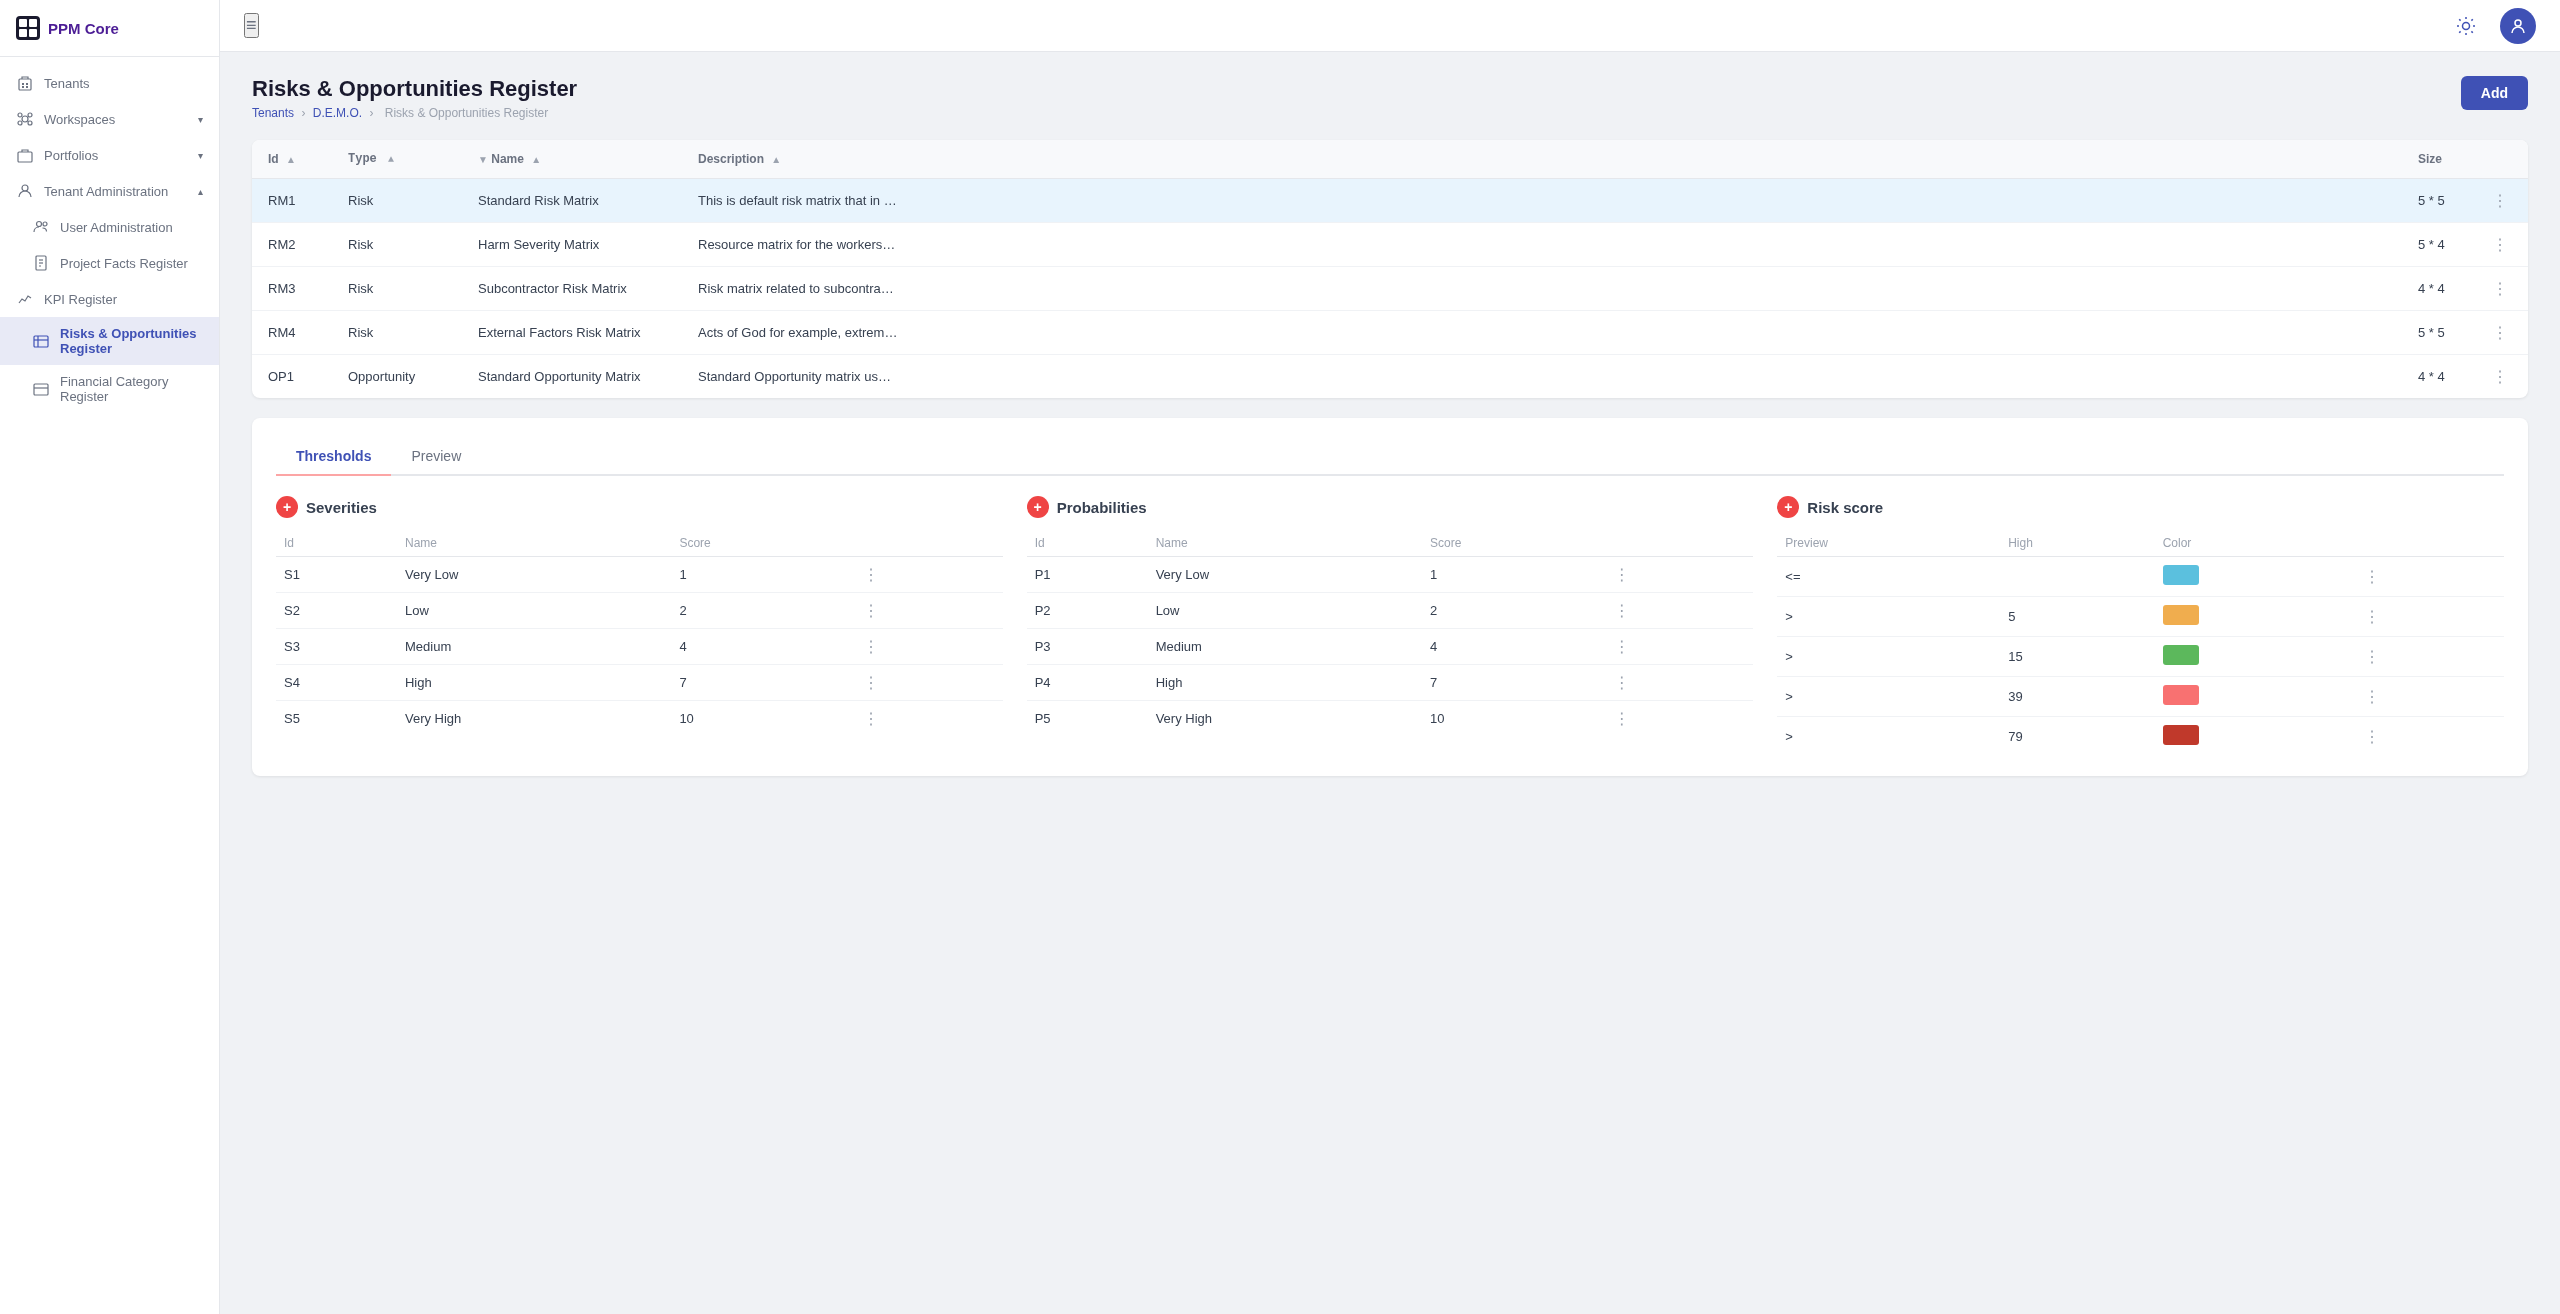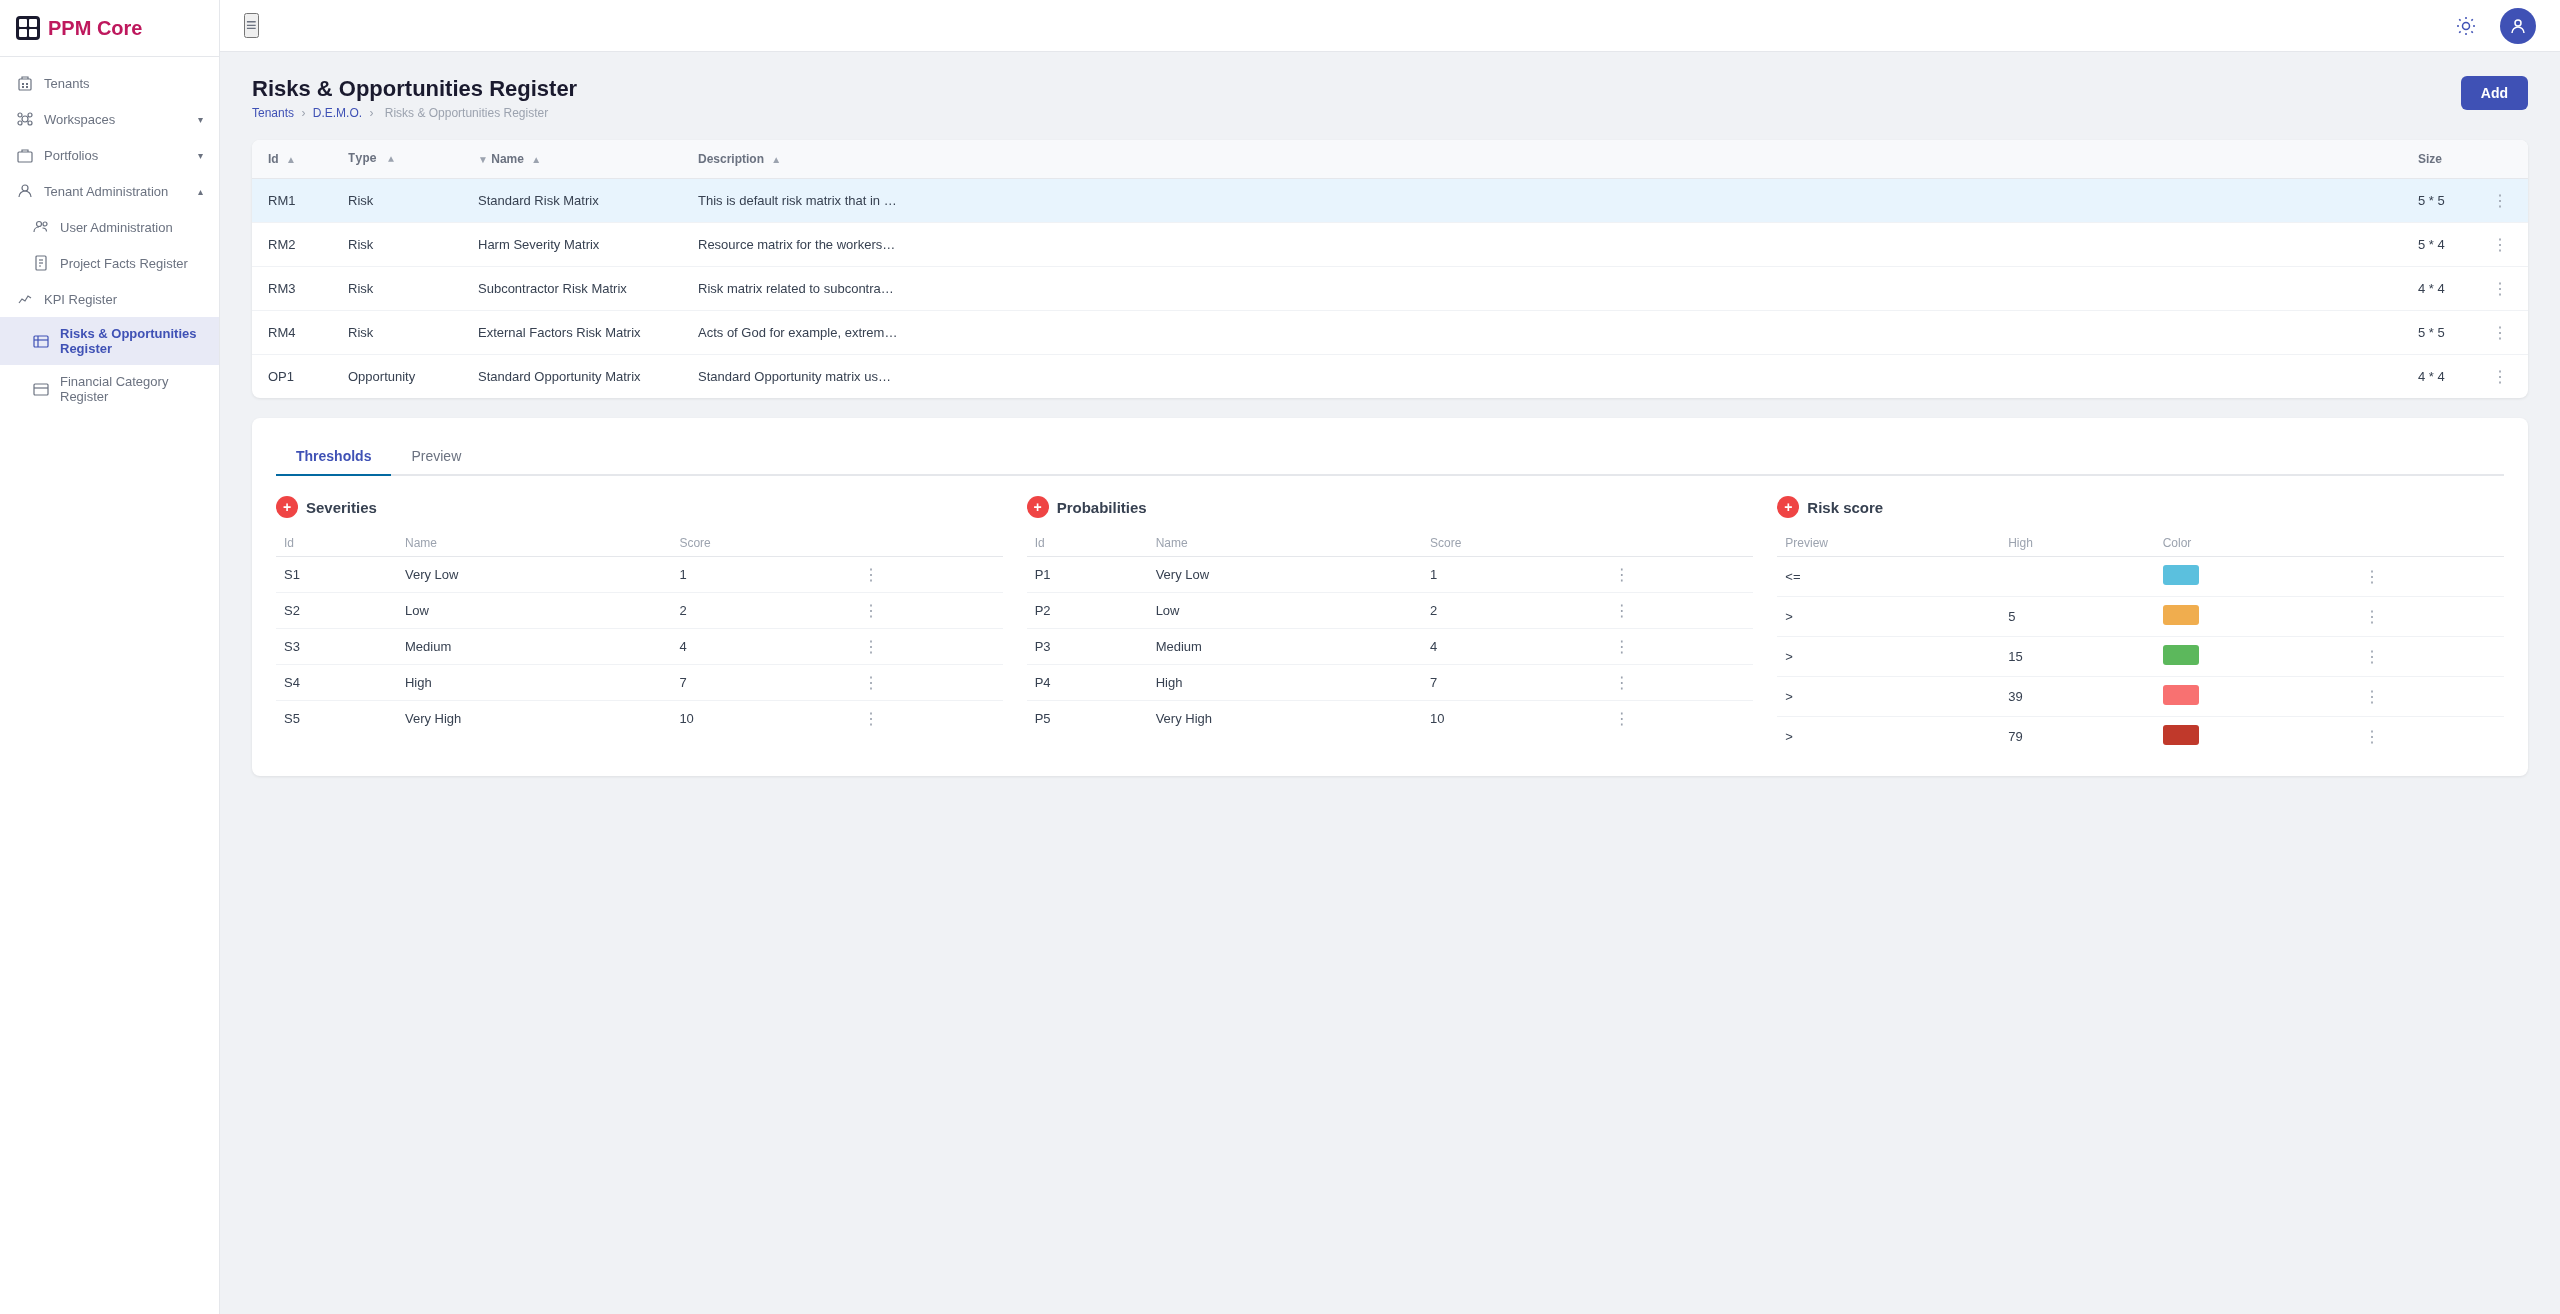--- a/index.html
+++ b/index.html
@@ -2,21 +2,21 @@
 <html><head>
   <meta charset="utf-8">
   <style>
     * { box-sizing: border-box; margin: 0; padding: 0; }
     body { font-family: 'Segoe UI', Arial, sans-serif; background: #f0f2f5; color: #333; font-size: 13px; }
 
     
     .app-layout { display: flex; height: 100vh; overflow: hidden; }
     .sidebar { width: 220px; background: #fff; border-right: 1px solid #e5e7eb; display: flex; flex-direction: column; flex-shrink: 0; }
     .sidebar-logo { display: flex; align-items: center; gap: 8px; padding: 16px 16px; border-bottom: 1px solid #e5e7eb; }
-    .logo-text { font-weight: 700; font-size: 20px; color: #be185d; }
+    .logo-text { font-weight: 700; font-size: 15px; color: #4c1d95; }
     .logo-icon { width: 24px; height: 24px; background: #1a1a2e; border-radius: 4px; display: flex; align-items: center; justify-content: center; color: #fff; font-size: 10px; font-weight: bold; }
     .sidebar-nav { flex: 1; overflow-y: auto; padding: 8px 0; }
     .nav-item { display: flex; align-items: center; gap: 10px; padding: 9px 16px; cursor: pointer; color: #6b7280; font-size: 13px; border-radius: 0; transition: background 0.15s; }
     .nav-item.active { background: #e8eaf6; color: #3f51b5; font-weight: 600; }
     .nav-item .nav-icon { width: 18px; height: 18px; display: flex; align-items: center; justify-content: center; flex-shrink: 0; }
     .nav-item .nav-label { flex: 1; }
     .nav-item .chevron { font-size: 10px; }
 
     
     .main-area { flex: 1; display: flex; flex-direction: column; overflow: hidden; }
@@ -49,21 +49,21 @@
     .col-size { width: 70px; }
     .col-action { width: 40px; }
     .sort-icon { display: inline-block; margin-left: 4px; color: #9ca3af; font-size: 10px; }
     .filter-icon { color: #9ca3af; font-size: 10px; }
     .three-dots { color: #9ca3af; cursor: pointer; font-size: 16px; padding: 4px; border-radius: 4px; }
     .text-truncate { max-width: 200px; overflow: hidden; text-overflow: ellipsis; white-space: nowrap; display: block; }
 
     
     .tabs-bar { display: flex; gap: 0; border-bottom: 2px solid #e5e7eb; margin-bottom: 20px; }
     .tab { padding: 10px 20px; cursor: pointer; font-size: 14px; color: #6b7280; border-bottom: 2px solid transparent; margin-bottom: -2px; }
-    .tab.active { color: #3f51b5; border-bottom: 2px solid #0369a1; font-weight: 600; }
+    .tab.active { color: #3f51b5; border-bottom: 2px solid #fca5a5; font-weight: 600; }
 
     
     .thresholds-grid { display: grid; grid-template-columns: 1fr 1fr 1fr; gap: 24px; }
     .threshold-section { }
     .threshold-header { display: flex; align-items: center; gap: 8px; margin-bottom: 12px; }
     .threshold-title { font-size: 15px; font-weight: 600; color: #374151; }
     .plus-btn { width: 22px; height: 22px; background: #ef4444; border-radius: 50%; display: flex; align-items: center; justify-content: center; color: #fff; font-size: 14px; cursor: pointer; font-weight: bold; }
     .threshold-table { width: 100%; border-collapse: collapse; }
     .threshold-table th { color: #9ca3af; font-size: 12px; font-weight: 500; padding: 6px 8px; text-align: left; border-bottom: 1px solid #e5e7eb; }
     .threshold-table td { padding: 8px 8px; border-bottom: 1px solid #f0f2f5; font-size: 13px; color: #374151; }

